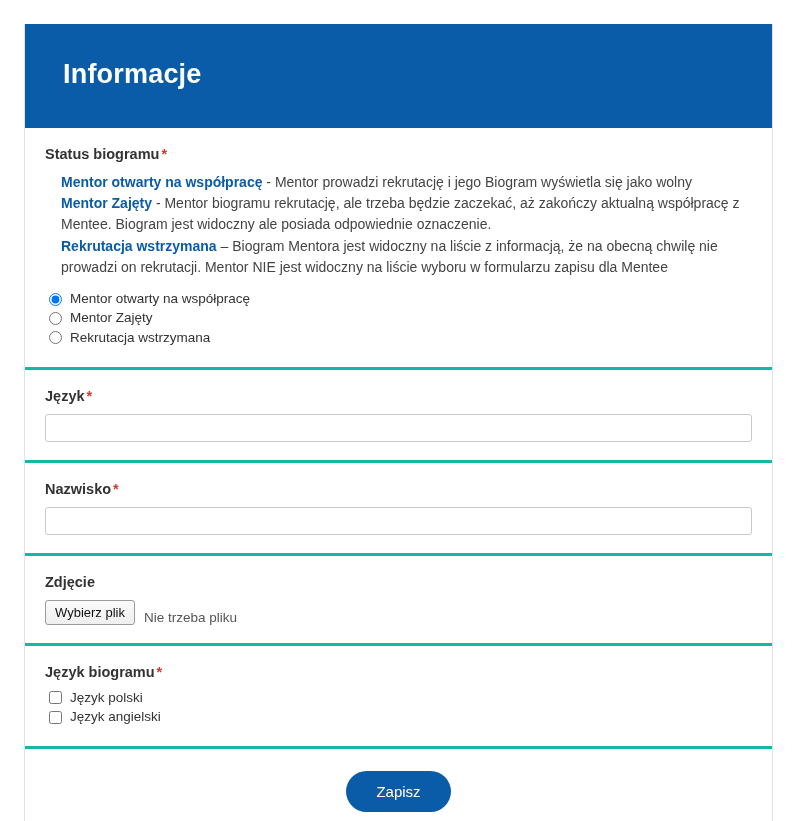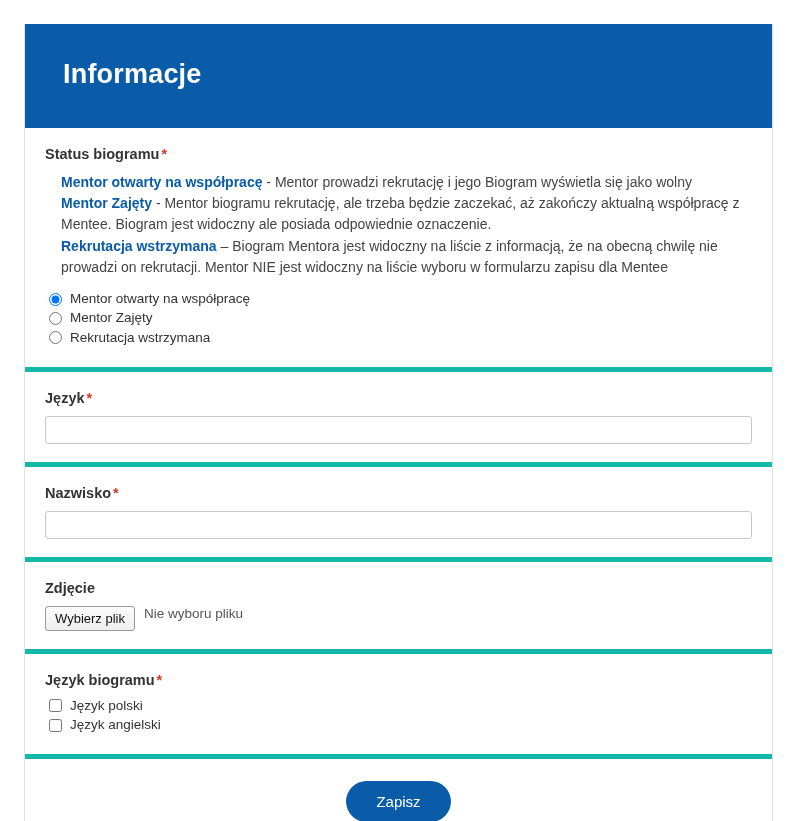--- a/index.html
+++ b/index.html
@@ -33,21 +33,21 @@
   }
   .card-header h1 {
     margin: 16px;
     font-size: 27px;
     font-weight: bold;
     letter-spacing: 0.2px;
     line-height: 1.1;
   }
   .section {
     padding: 18px 20px 18px 20px;
-    border-bottom: 5px solid #14b8a6;
+    border-bottom: 3px solid #14b8a6;
     box-sizing: border-box;
   }
   .section:last-child {
     border-bottom: none;
   }
   .field-label {
     font-size: 14.5px;
     font-weight: bold;
     color: #333333;
     margin-bottom: 10px;
@@ -91,21 +91,21 @@
     padding: 4px 8px;
     font-size: 14px;
     border: 1px solid #c9c9c9;
     border-radius: 3px;
     background: #ffffff;
     color: #333333;
     outline: none;
   }
   .file-row {
     display: flex;
-    align-items: flex-start;
+    align-items: flex-end;
     gap: 9px;
   }
   .file-btn {
     font-family: "Liberation Sans", sans-serif;
     font-size: 13px;
     color: #111111;
     background: linear-gradient(#fbfbfb, #efefef);
     border: 1px solid #9a9a9a;
     border-radius: 3px;
     padding: 4px 9px;
@@ -180,21 +180,21 @@
       <div class="field-label">
         <span>Nazwisko</span><span class="req">*</span>
       </div>
       <input type="text" class="text-input" placeholder="" style="">
     </div>
 
     <div class="section">
       <div class="field-label">Zdjęcie</div>
       <div class="file-row">
         <button type="button" class="file-btn">Wybierz plik</button>
-        <span class="file-status">Nie wyboru pliku</span>
+        <span class="file-status">Nie trzeba pliku</span>
       </div>
     </div>
 
     <div class="section">
       <div class="field-label">
         <span>Język biogramu</span><span class="req">*</span>
       </div>
       <div class="check-row">
         <input type="checkbox" id="lang-0" style="">
         <label for="lang-0">Język polski</label>

